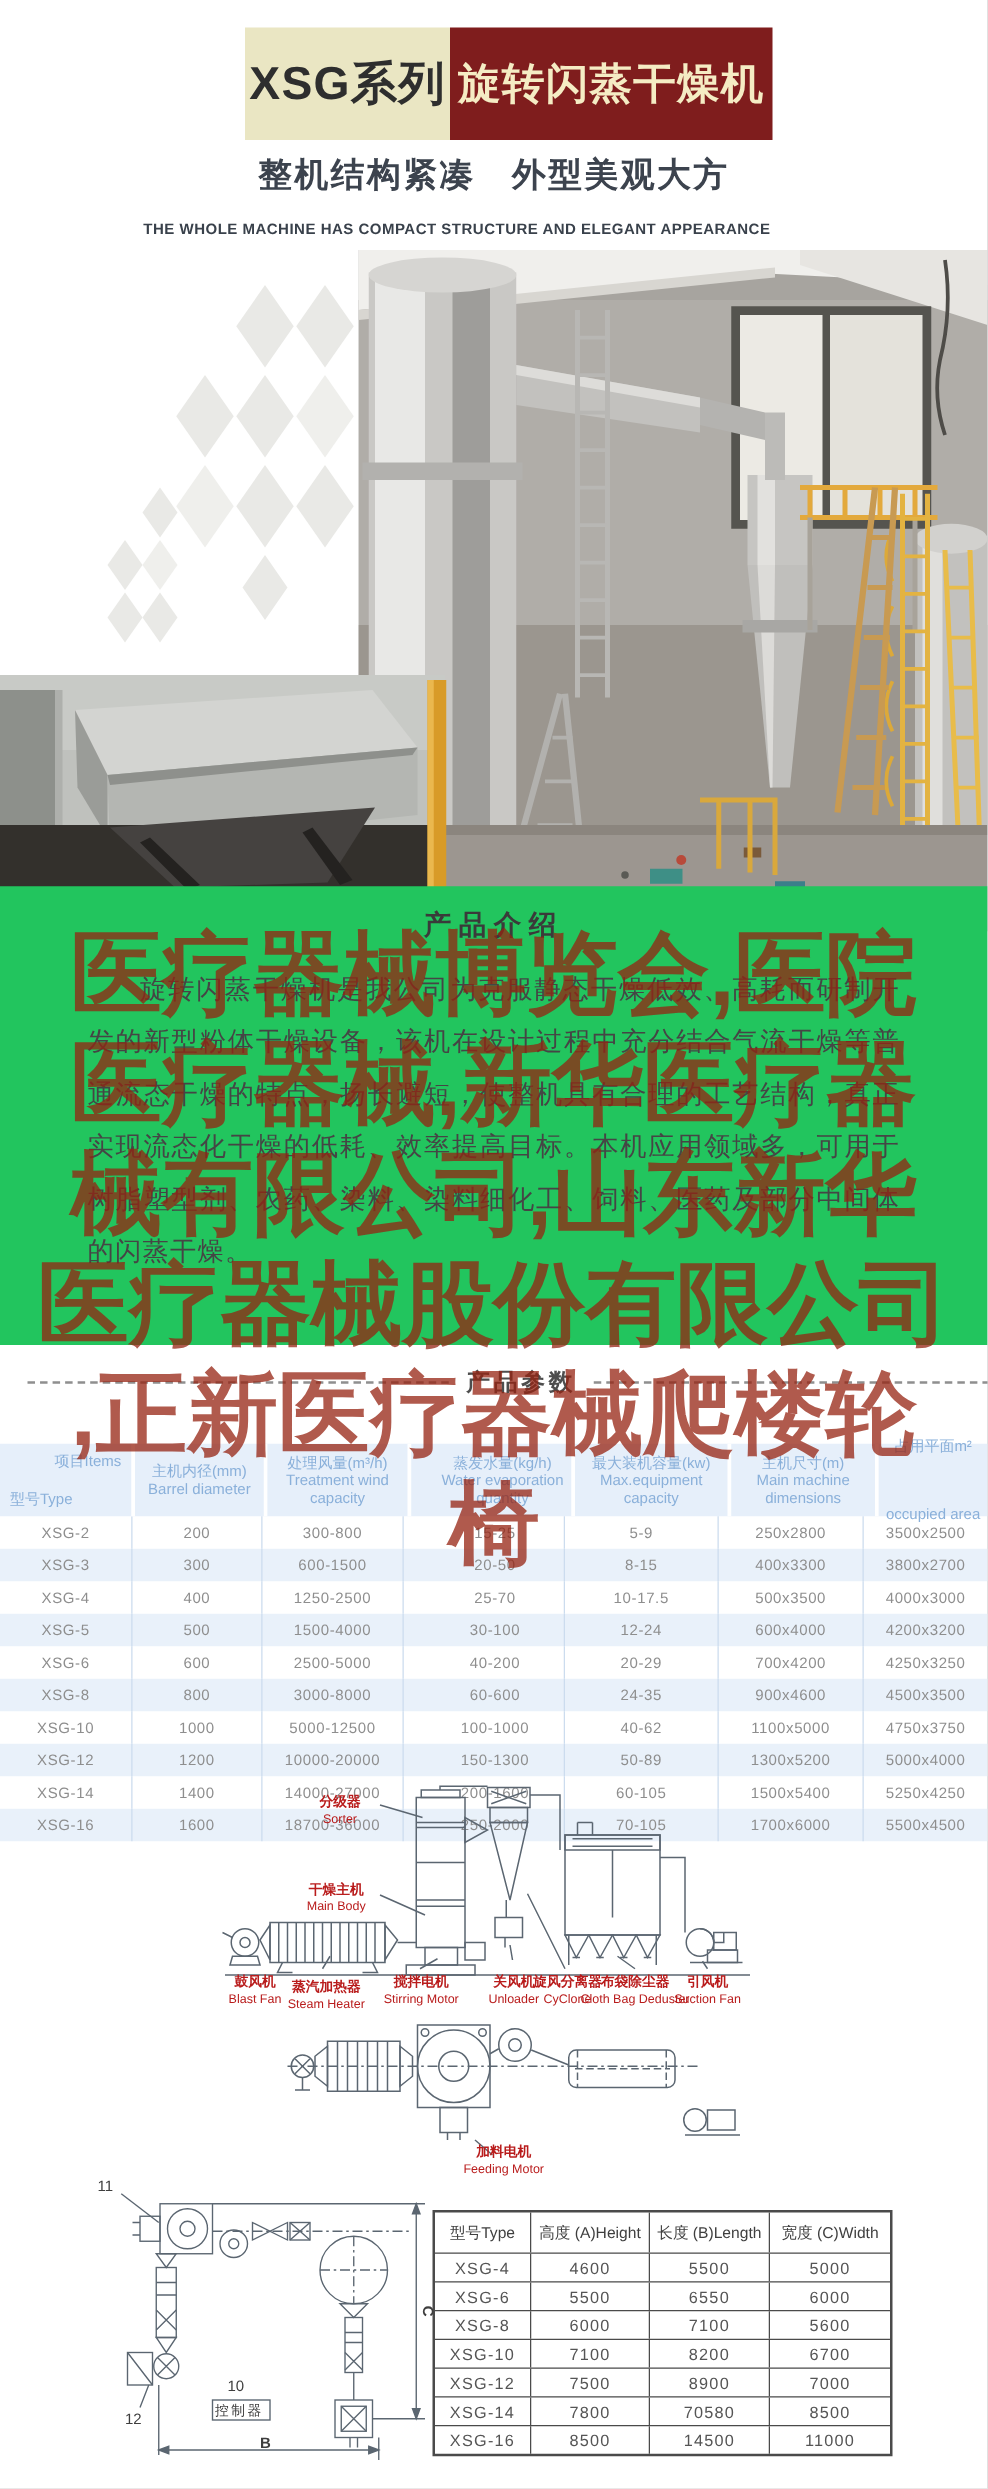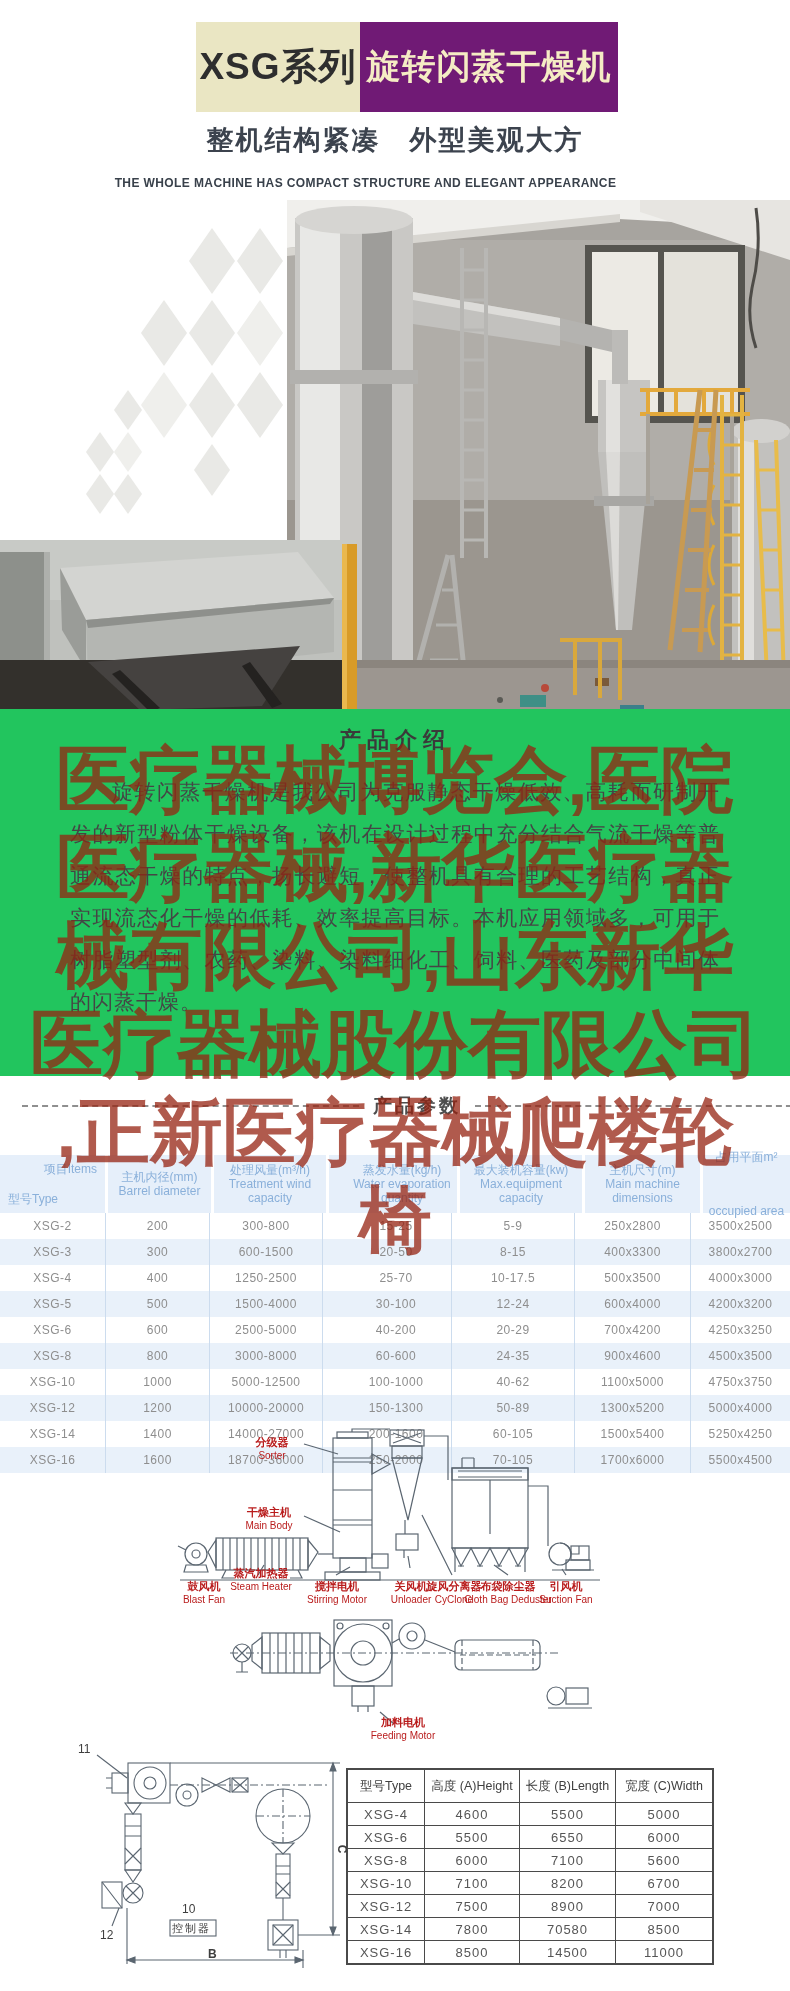--- a/index.html
+++ b/index.html
@@ -3,21 +3,21 @@
 <meta charset="utf-8">
 <style>
   html,body{margin:0;padding:0;}
   body{font-family:"Liberation Sans","DejaVu Sans",sans-serif;background:#888;}
   .page{position:relative;width:790px;height:1991px;background:#fff;margin:0 auto;overflow:hidden;}
 
   
   .title-row{position:absolute;top:22px;left:196px;height:90px;display:flex;}
   .title-box{display:flex;align-items:center;justify-content:center;height:90px;}
   .title-series{width:164px;background:#eae6c3;color:#2e2e2e;font-size:37px;font-weight:bold;letter-spacing:1px;}
-  .title-product{width:258px;background:#701a75;color:#f5ecc4;font-size:34px;font-weight:bold;letter-spacing:1px;}
+  .title-product{width:258px;background:#7f1d1d;color:#f5ecc4;font-size:34px;font-weight:bold;letter-spacing:1px;}
   .subtitle-cn{position:absolute;top:122px;left:0;width:790px;text-align:center;font-size:27px;color:#3c434e;font-weight:bold;letter-spacing:2px;}
   .subtitle-en{position:absolute;top:176px;left:0;width:731px;text-align:center;font-size:12px;color:#39414b;font-weight:bold;letter-spacing:0.4px;}
 
   
   .photo-area{position:absolute;top:200px;left:0;width:790px;height:548px;}
 
   
   .intro-band{position:absolute;top:709px;left:0;width:790px;height:367px;background:#22c55e;}
   .intro-title{text-align:center;padding-top:16px;font-size:22px;font-weight:bold;color:#3a3a3a;letter-spacing:6px;}
   .intro-para{margin:16px 70px 0 70px;font-size:21px;line-height:42px;color:#454545;text-align:justify;text-indent:2em;letter-spacing:1px;}
@@ -434,21 +434,21 @@
       <span class="en">Sorter</span>
     </div>
     <div class="dlabel" style="left:234px;top:78px;width:70px;">
       <span class="cn">干燥主机</span>
       <span class="en">Main Body</span>
     </div>
     <div class="dlabel" style="left:166px;top:152px;width:76px;">
       <span class="cn">鼓风机</span>
       <span class="en">Blast Fan</span>
     </div>
-    <div class="dlabel" style="left:216px;top:139px;width:90px;">
+    <div class="dlabel" style="left:216px;top:156px;width:90px;">
       <span class="cn">蒸汽加热器</span>
       <span class="en">Steam Heater</span>
     </div>
     <div class="dlabel" style="left:292px;top:152px;width:90px;">
       <span class="cn">搅拌电机</span>
       <span class="en">Stirring Motor</span>
     </div>
     <div class="dlabel" style="left:378px;top:152px;width:66px;">
       <span class="cn">关风机</span>
       <span class="en">Unloader</span>

